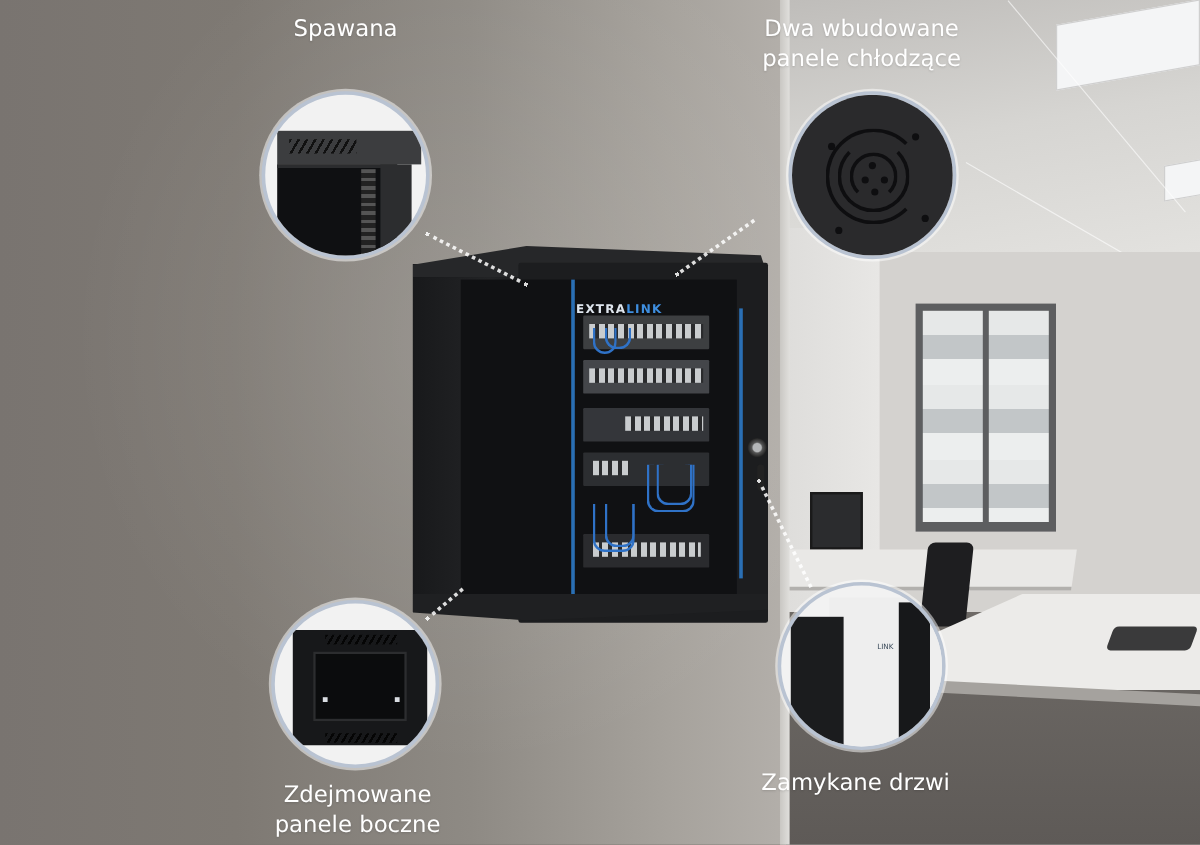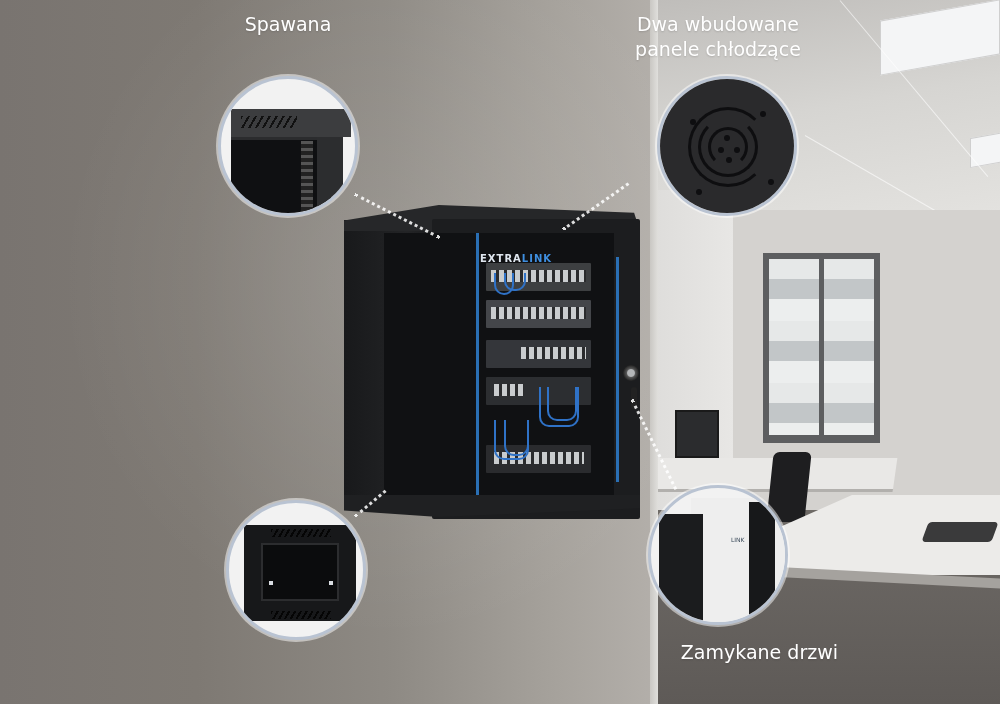--- a/index.html
+++ b/index.html
@@ -203,24 +203,28 @@
   </div>
 
   <div class="callout" style="left:226px;top:500px;width:140px;height:140px;">
     <div class="c3-body"></div>
     <div class="c3-vents" style="top:26px;"></div>
     <div class="c3-vents" style="top:108px;"></div>
     <div class="c3-inner"></div>
     <div class="c3-light" style="left:40px;top:78px;"></div>
     <div class="c3-light" style="left:100px;top:78px;"></div>
   </div>
+  <div class="label" style="left:198px;top:650px;width:200px;">
+    <span>Zdejmowane</span>
+    <span>panele boczne</span>
+  </div>
 
   <div class="callout" style="left:648px;top:485px;width:140px;height:140px;">
     <div class="c4-white"></div>
     <div class="c4-left"></div>
     <div class="c4-right"></div>
     <div class="c4-logo">LINK</div>
   </div>
-  <div class="label" style="left:588px;top:640px;width:250px;text-align:right;">
+  <div class="label" style="left:588px;top:640px;width:250px;">
     <span>Zamykane drzwi</span>
   </div>
 
 </div>
 
 </body></html>

